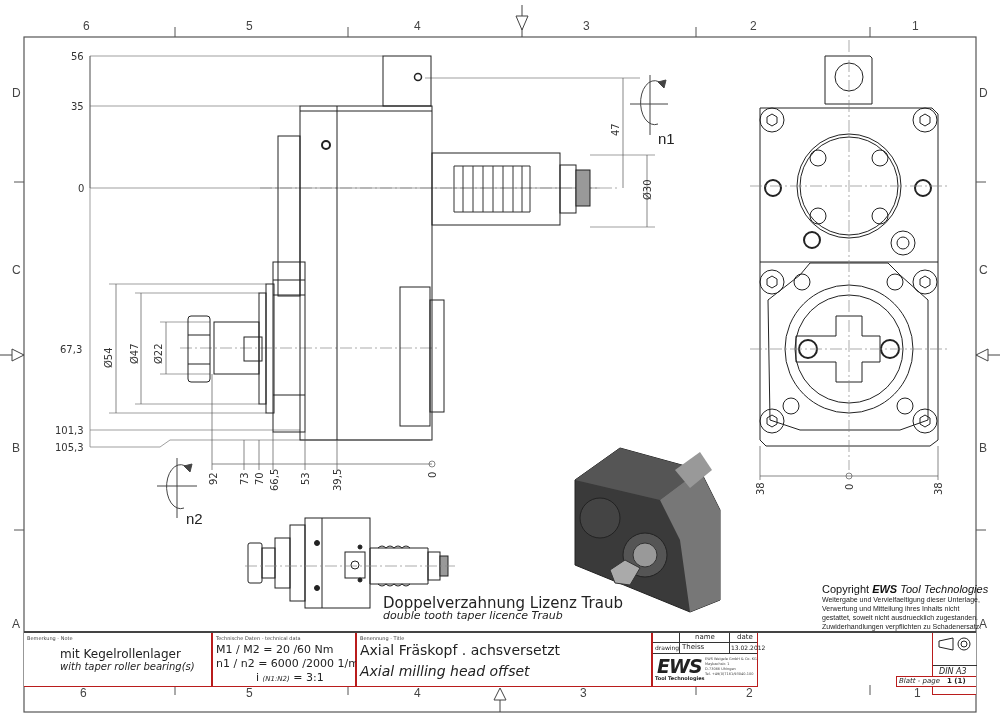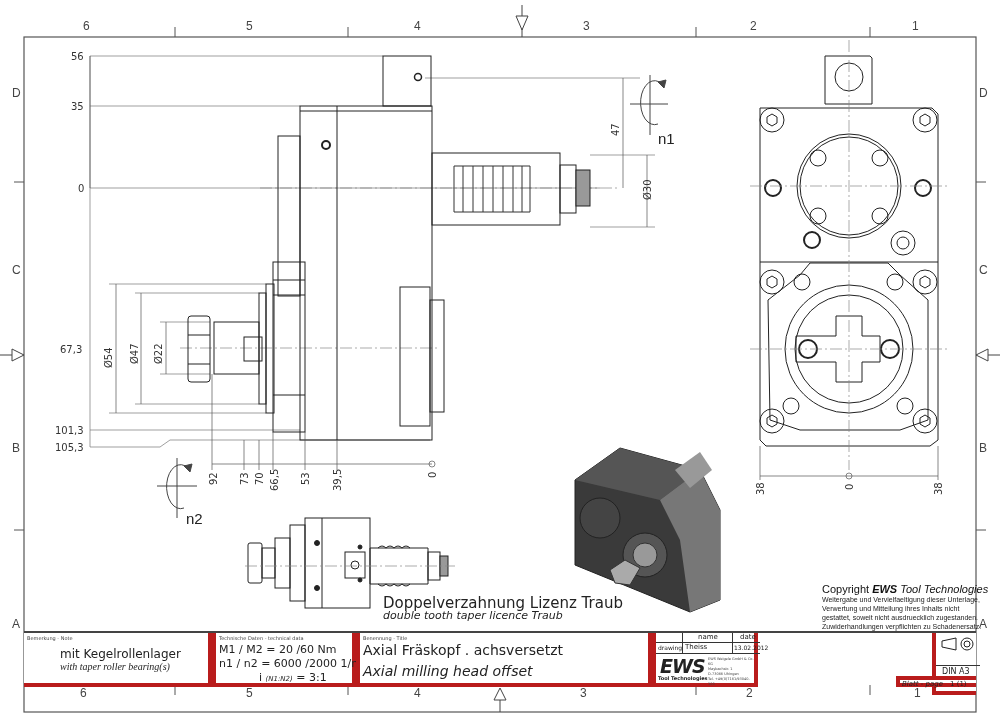--- a/index.html
+++ b/index.html
@@ -1,20 +1,20 @@
 <!DOCTYPE html>
 <html><head>
 <meta charset="utf-8">
 <style>
   html, body { margin:0; padding:0; background:#fff; }
   body { width:1000px; height:715px; position:relative; overflow:hidden; font-family:"DejaVu Sans", sans-serif; color:#222; }
   #drawing { position:absolute; left:0; top:0; width:1000px; height:715px; }
   .tb-small { font-size:5px; color:#444; position:absolute; }
   .tb-text { position:absolute; white-space:nowrap; }
-  .cell { position:absolute; border:4px solid #b91c1c; box-sizing:border-box; background:#fff; }
+  .cell { position:absolute; border:1px solid #b91c1c; box-sizing:border-box; background:#fff; }
   .ital { font-style:italic; }
   .dim { font-family:"DejaVu Sans", sans-serif; font-size:10px; fill:#333; }
   .copy { position:absolute; font-family:Liberation Sans, sans-serif;margin-left:9px; }
 </style>
 </head>
 <body>
 
 <svg id="drawing" width="1000" height="715" viewBox="0 0 1000 715" xmlns="http://www.w3.org/2000/svg">
 
   <g stroke="#555" fill="none">
@@ -307,21 +307,21 @@
   <div style="font-size:7px;line-height:9px;white-space:nowrap;">Verwertung und Mitteilung ihres Inhalts nicht</div>
   <div style="font-size:7px;line-height:9px;white-space:nowrap;">gestattet, soweit nicht ausdruecklich zugestanden.</div>
   <div style="font-size:7px;line-height:9px;white-space:nowrap;">Zuwiderhandlungen verpflichten zu Schadenersatz.</div>
 </div>
 
 <div style="position:absolute;left:24px;top:631px;width:952px;height:54px;border-top:2px solid #444;">
 
   <div class="cell" style="left:0;top:0;width:188px;height:54px;border-left:none;border-top:none;">
     <span class="tb-small" style="left:3px;top:2px;">Bemerkung - Note</span>
     <span class="tb-text" style="left:36px;top:14px;font-size:12px;">mit Kegelrollenlager</span>
-    <span class="tb-text ital" style="left:36px;top:28px;font-size:10px;font-family:Liberation Serif, serif;">with taper roller bearing(s)</span>
+    <span class="tb-text ital" style="left:36px;top:28px;font-size:10px;">with taper roller bearing(s)</span>
   </div>
 
   <div class="cell" style="left:188px;top:0;width:144px;height:54px;border-top:none;">
     <span class="tb-small" style="left:3px;top:2px;">Technische Daten - technical data</span>
     <span class="tb-text" style="left:3px;top:10px;font-size:11px;text-align:right;">M1 / M2 = 20  /60  Nm</span>
     <span class="tb-text" style="left:3px;top:24px;font-size:11px;">n1 / n2 = 6000 /2000  1/min</span>
     <span class="tb-text" style="left:3px;top:38px;font-size:11px;margin-left:40px;">
       <span>i </span><span class="ital" style="font-size:7px;">(N1:N2)</span><span> = 3:1</span>
     </span>
   </div>
@@ -346,27 +346,27 @@
     </div>
   </div>
 
   <div class="cell" style="left:332px;top:0;width:296px;height:54px;border-top:none;">
     <span class="tb-small" style="left:3px;top:2px;">Benennung - Title</span>
     <span class="tb-text" style="left:3px;top:9px;font-size:14px;">Axial Fräskopf . achsversetzt</span>
     <span class="tb-text ital" style="left:3px;top:30px;font-size:14px;">Axial milling head offset</span>
   </div>
 
 
-  <div class="cell" style="left:908px;top:0;width:44px;height:62px;border-top:none;border-right:none;">
+  <div class="cell" style="left:908px;top:0;width:44px;height:62px;border-top:none;border-right:none;font-style:italic;">
     <svg width="36" height="16" style="position:absolute;left:4px;top:3px;" stroke="#222" fill="none">
       <path d="M2 5 L16 2 L16 14 L2 11 Z"></path>
       <circle cx="27" cy="8" r="6"></circle>
         <circle cx="27" cy="8" r="3"></circle>
     </svg>
     <div style="position:absolute;left:0;top:32px;width:44px;height:1px;background:#333;"></div>
     <span class="tb-text" style="left:6px;top:34px;font-size:8px;">DIN A3</span>
   </div>
 
   <div class="cell" style="left:872px;top:43px;width:80px;height:11px;border-right:none;">
     <span class="tb-text ital" style="left:2px;top:0;font-size:7px;">Blatt - page</span>
-    <span class="tb-text" style="left:50px;top:0;font-size:7px;">1 (1)</span>
+    <span class="tb-text" style="left:50px;top:0;font-size:7px;font-weight:bold;">1 (1)</span>
   </div>
 </div>
 
 </body></html>

